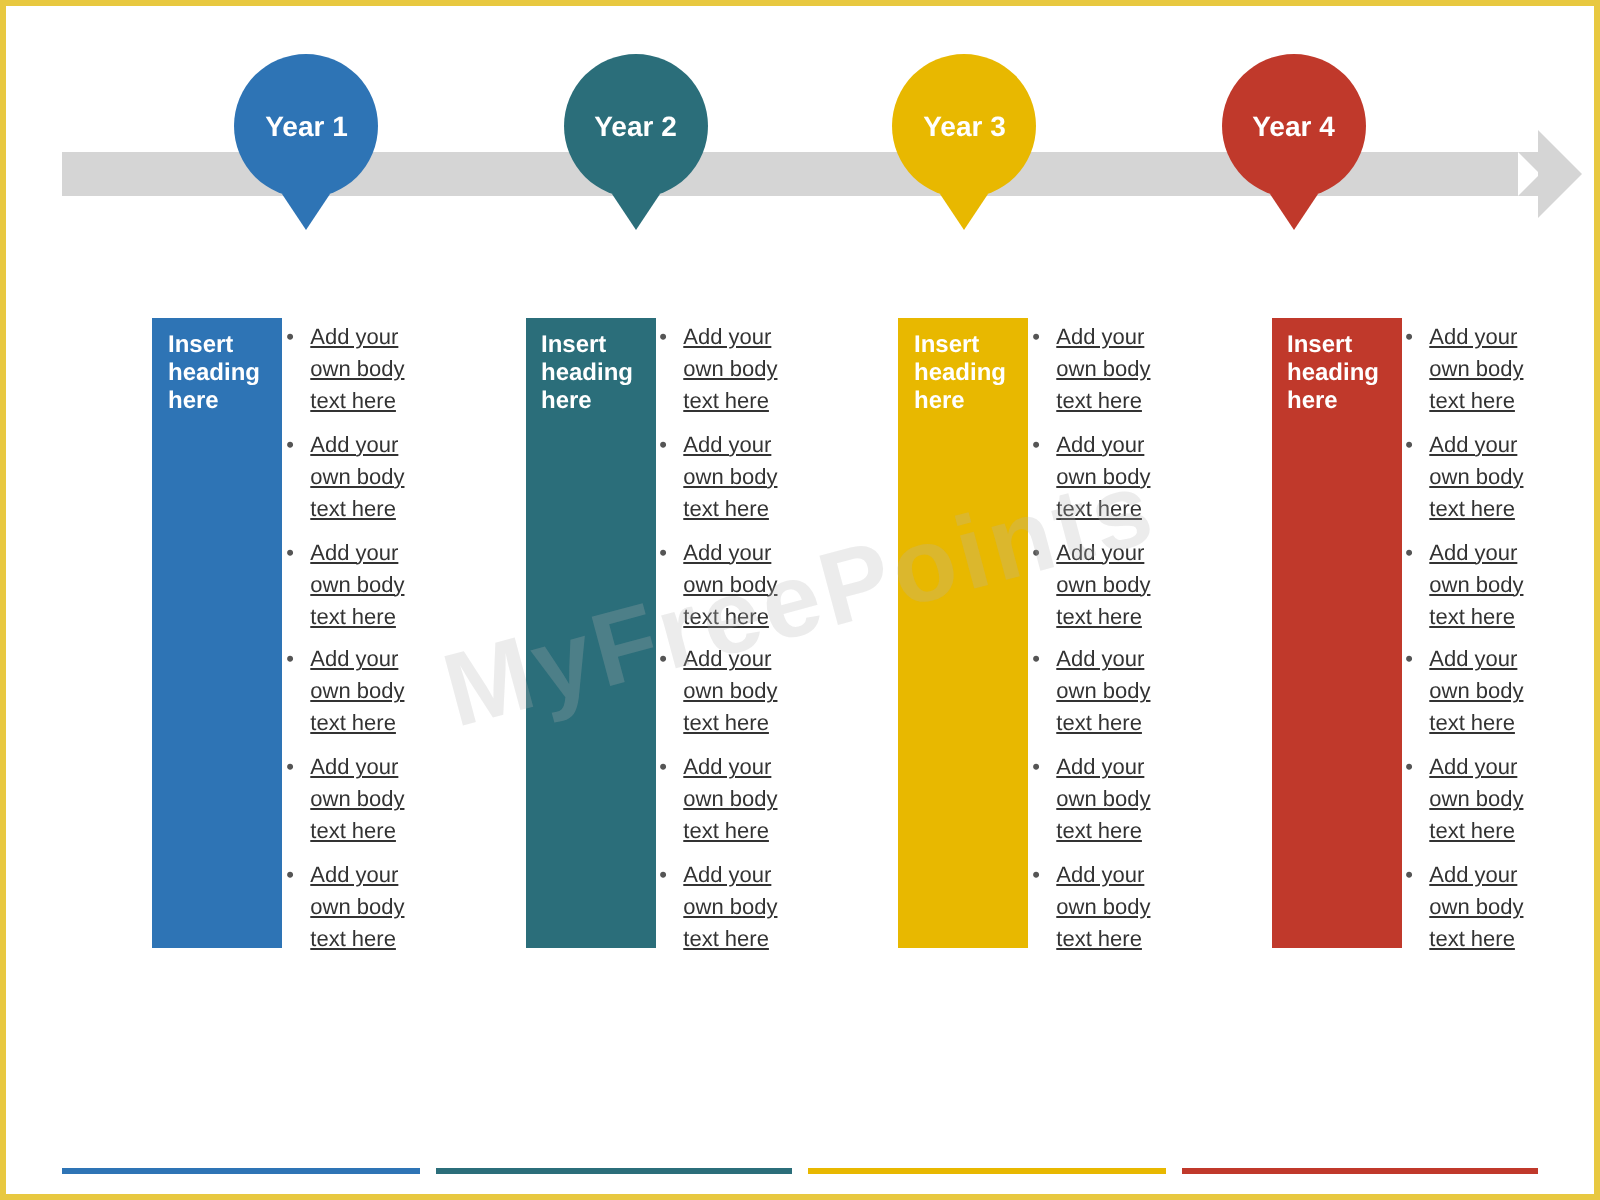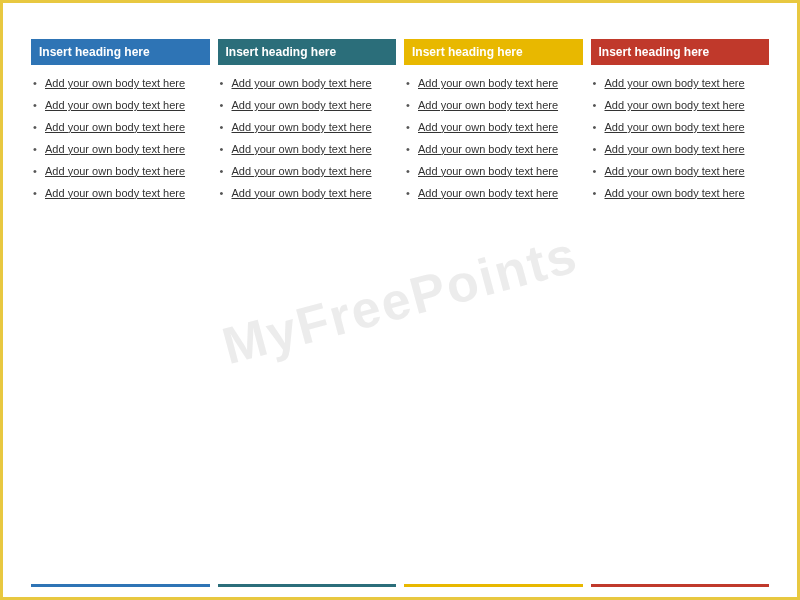--- a/index.html
+++ b/index.html
@@ -139,21 +139,22 @@
     
     .columns-area {
       display: flex;
       gap: 8px;
       margin-top: 12px;
     }
 
     .col {
       flex: 1;
       display: flex;
-      flex-direction: column;
+      flex-direction: row;
+      margin-left: 45px;
     }
 
     .col-heading {
       color: #fff;
       font-size: 12px;
       font-weight: 700;
       padding: 6px 8px;
       margin-bottom: 8px;
     }
 
@@ -222,20 +223,50 @@
     }
   </style>
 </head>
 <body>
 
 <div class="slide">
 
   <div class="watermark">MyFreePoints</div>
 
 
+  <div class="timeline-area">
+    <div class="timeline-bar"></div>
+    <div class="timeline-pins">
+
+      <div class="pin-wrapper pin1">
+        <div class="pin-circle">
+          <span>Year 1</span>
+        </div>
+      </div>
+
+      <div class="pin-wrapper pin2">
+        <div class="pin-circle">
+          <span>Year 2</span>
+        </div>
+      </div>
+
+      <div class="pin-wrapper pin3">
+        <div class="pin-circle">
+          <span>Year 3</span>
+        </div>
+      </div>
+
+      <div class="pin-wrapper pin4">
+        <div class="pin-circle">
+          <span>Year 4</span>
+        </div>
+      </div>
+
+    </div>
+  </div>
 
   <div class="columns-area" id="columns-area">
   <div class="col col1">
         <div class="col-heading">Insert heading here</div>
         <div class="col-body">
           <ul>
             <li>Add your own body text here</li>
             <li>Add your own body text here</li>
             <li>Add your own body text here</li>
             <li>Add your own body text here</li>

